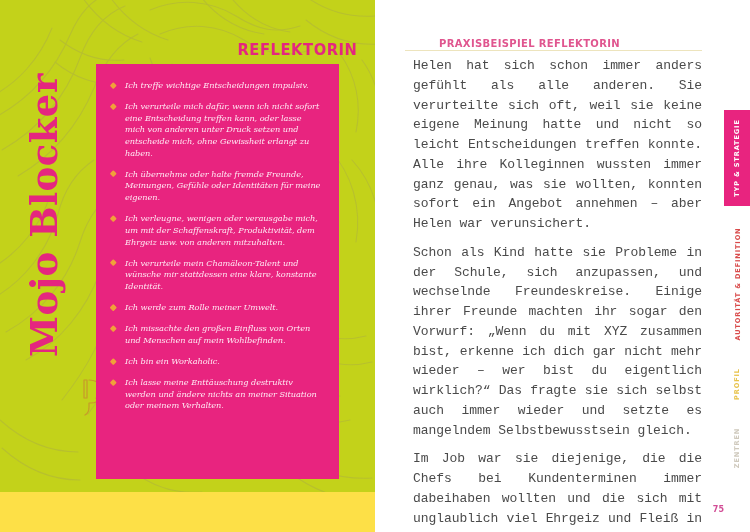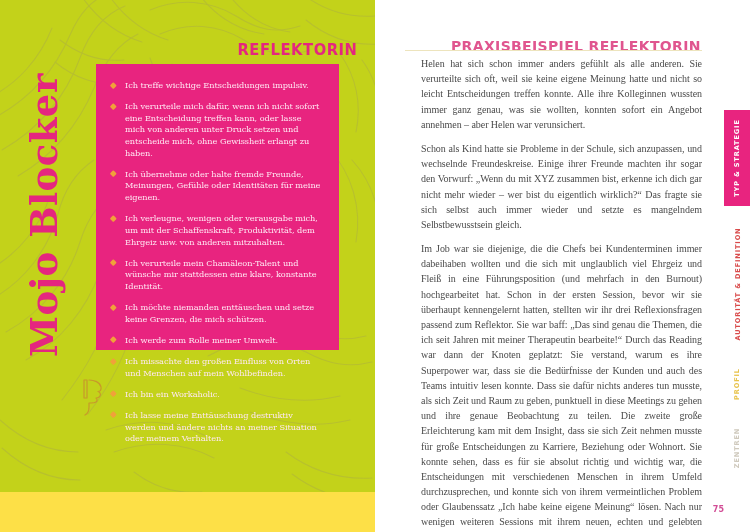--- a/index.html
+++ b/index.html
@@ -73,22 +73,23 @@
     color: #e5267f;
     text-align: right;
     transform: scaleX(0.92);
     transform-origin: right center;
   }
   .pink-box {
     position: absolute;
     left: 96px;
     top: 64px;
     width: 243px;
-    height: 286px;
+    height: 415px;
     background: #e8247f;
+    font-style: italic;
   }
   .pink-list {
     list-style: none;
     margin: 0;
     padding: 16px 16px 14px 14px;
   }
   .pink-list li {
     position: relative;
     padding-left: 15px;
     margin-bottom: 9.5px;
@@ -125,48 +126,48 @@
     position: absolute;
     left: 375px;
     top: 0;
     width: 375px;
     height: 532px;
     background: #ffffff;
     overflow: hidden;
   }
   .praxis-head {
     position: absolute;
-    left: 48px;
+    left: 36px;
     top: 38px;
     font-family: "DejaVu Sans", sans-serif;
     font-weight: bold;
-    font-size: 14px;
+    font-size: 10px;
     letter-spacing: 0.35px;
     color: #e0558f;
     white-space: nowrap;
     padding-left: 28px;
   }
   .head-rule {
     position: absolute;
     left: 30px;
     top: 50px;
     width: 297px;
     height: 1.4px;
     background: #ede4bd;
   }
   .body-col {
     position: absolute;
     left: 30px;
     top: 56px;
     width: 297px;
   }
   .body-col p {
-    margin: 0 0 9px 16px;
-    font-family: Liberation Serif, serif;
-    font-size: 10px;
+    margin: 0 0 9px 8px;
+    font-family: Liberation Mono, monospace;
+    font-size: 13px;
     line-height: 1.52;
     color: #4a4a4a;
     text-align: justify;
     letter-spacing: -0.06px;
     -webkit-hyphens: manual;
     hyphens: manual;
   }
   .body-col p:last-child { margin-bottom: 0; }
   .page-num-right {
     position: absolute;
@@ -289,21 +290,21 @@
 
       <div class="vertical-title">Mojo Blocker</div>
 
       <div class="pink-box">
         <ul class="pink-list">
           <li><span class="bullet-diamond"></span><span>Ich treffe wichtige Entscheidungen impulsiv.</span></li>
           <li><span class="bullet-diamond"></span><span>Ich verurteile mich dafür, wenn ich nicht sofort eine Entscheidung treffen kann, oder lasse mich von anderen unter Druck setzen und entscheide mich, ohne Gewissheit erlangt zu haben.</span></li>
           <li><span class="bullet-diamond"></span><span>Ich übernehme oder halte fremde Freunde, Meinungen, Gefühle oder Identitäten für meine eigenen.</span></li>
           <li><span class="bullet-diamond"></span><span>Ich verleugne, wenigen oder verausgabe mich, um mit der Schaffenskraft, Produktivität, dem Ehrgeiz usw. von anderen mitzuhalten.</span></li>
           <li><span class="bullet-diamond"></span><span>Ich verurteile mein Chamäleon-Talent und wünsche mir stattdessen eine klare, konstante Identität.</span></li>
-          <li><span class="bullet-diamond"></span><span>Ich möchte niemanden enttäuschen und setze keine Grenzen, die mich schützen.</span></li>
+          <li><span class="bullet-diamond"></span></li>
           <li><span class="bullet-diamond"></span><span>Ich werde zum Rolle meiner Umwelt.</span></li>
           <li><span class="bullet-diamond"></span><span>Ich missachte den großen Einfluss von Orten und Menschen auf mein Wohlbefinden.</span></li>
           <li><span class="bullet-diamond"></span><span>Ich bin ein Workaholic.</span></li>
           <li><span class="bullet-diamond"></span><span>Ich lasse meine Enttäuschung destruktiv werden und ändere nichts an meiner Situation oder meinem Verhalten.</span></li>
         </ul>
       </div>
     </div>
 
     <div class="page-num-left">74</div>
   </div>

